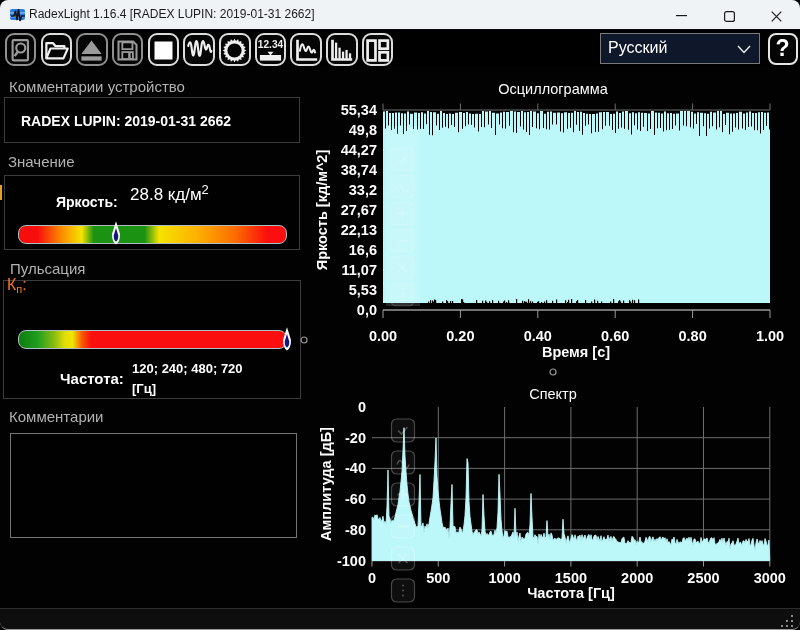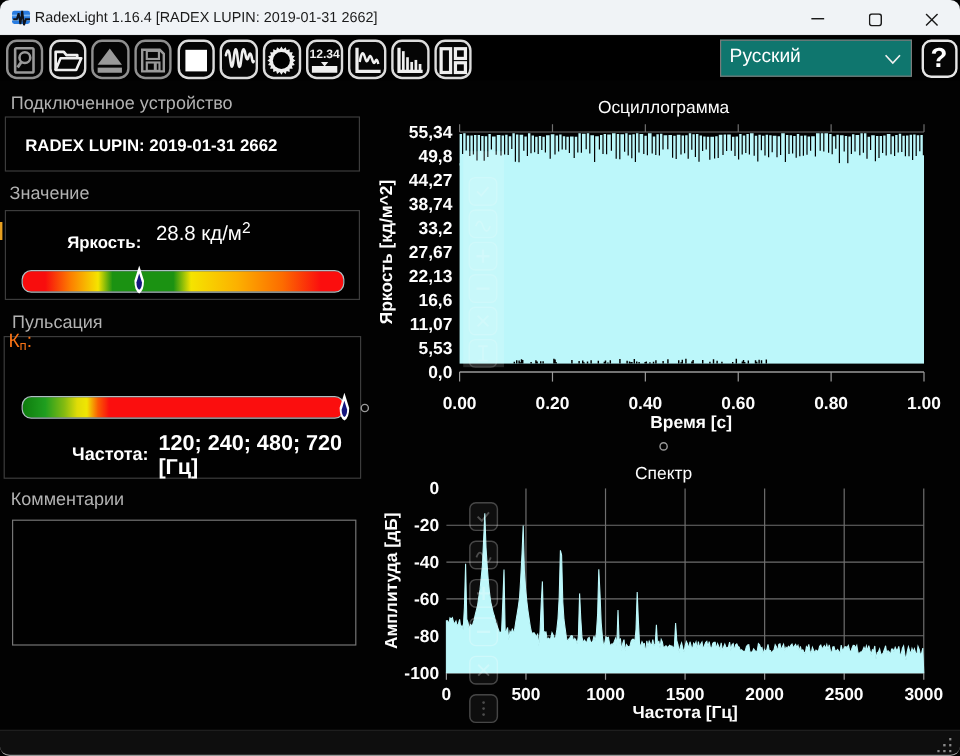--- a/index.html
+++ b/index.html
@@ -6,21 +6,21 @@
   font-family:"Liberation Sans", sans-serif; }
 #win { position:absolute; left:0; top:0; width:800px; height:630px; background:#020202; }
 
 #title { position:absolute; left:0; top:0; width:800px; height:30px; background:#f0f3f6;
   border-radius:8px 8px 0 0; border-bottom:1px solid #0a0a0a; }
 #title .txt { position:absolute; left:29px; top:7px; font-size:12px; color:#1b1b1b; letter-spacing:0px; }
 
 #toolbar { position:absolute; left:0; top:30px; width:800px; height:37px; background:#000; }
 .tbtn { position:absolute; top:3px; width:31.6px; height:33px; border:2.4px solid #dcdcdc;
   border-radius:9px; display:flex; align-items:flex-end; justify-content:center; background:#050505; }
-#combo { position:absolute; left:600px; top:3px; width:160px; height:30.5px; background:#0f766e;
+#combo { position:absolute; left:600px; top:3px; width:160px; height:30.5px; background:#0f172a;
   border:1px solid #7a7a7a; color:#fff; font-size:16px; }
 #combo span { position:absolute; left:7px; top:5px; }
 #combo svg { position:absolute; right:8px; top:11px; }
 #helpb { position:absolute; left:767.5px; top:2.5px; width:30px; height:32px; border:2.4px solid #e6e6e6;
   border-radius:8px; color:#fff; font-size:23px; font-weight:bold; text-align:center; line-height:27px; background:#050505; }
 
 .slabel { position:absolute; color:#b2b2b2; font-size:15px; }
 .box { position:absolute; border:1px solid #3c3c3c; background:#010101; }
 #devtext { position:absolute; left:21px; top:113px; width:272px; text-align:left; color:#fff;
   font-size:14px; font-weight:bold; }
@@ -131,21 +131,21 @@
       </div>
     <div id="combo">
         <span>Русский</span>
         <svg width="14" height="9" viewBox="0 0 14 9">
           <path d="M1 1 L7 7.5 L13 1" fill="none" stroke="#efefef" stroke-width="1.4"></path>
         </svg>
       </div>
     <div id="helpb">?</div>
   </div>
 
-  <div class="slabel" style="left:9px;top:78px">Подключенное устройство</div>
+  <div class="slabel" style="left:9px;top:78px">Комментарии устройство</div>
   <div class="box" style="left:4px;top:97px;width:296px;height:46px"></div>
   <div id="devtext">RADEX LUPIN: 2019-01-31 2662</div>
 
   <div class="slabel" style="left:8px;top:153px">Значение</div>
   <div class="box" style="left:4px;top:175px;width:296px;height:75px"></div>
   <div style="position:absolute;left:56px;top:194px;color:#fff;font-size:14px;font-weight:bold">Яркость:</div>
   <div style="position:absolute;left:130px;top:182px;color:#fff;font-size:17px;font-weight:normal">28.8 кд/м<span style="font-size:13px;vertical-align:6px">2</span></div>
   <div class="gbar" style="left:17.5px;top:224.5px;width:269px;height:19px;
     background:linear-gradient(to right,#f80d0d 7%,#fc8000 15%,#f5e400 23.5%,#1b9212 28%,#1b9212 47%,#f5e400 52.5%,#fcb000 67%,#fc6c00 81%,#fb0e0e 93%)"></div>
   <svg class="drop" style="left:109.7px;top:221px" width="12" height="24" viewBox="0 0 12 24">
@@ -156,21 +156,21 @@
   <div class="slabel" style="left:10px;top:260px">Пульсация</div>
   <div class="box" style="left:3px;top:280px;width:298px;height:119px"></div>
   <div style="position:absolute;left:7px;top:276px;color:#f97316;font-size:16px;font-weight:normal">К<span style="font-size:11px;vertical-align:-3px">п</span>:</div>
   <div class="gbar" style="left:17.5px;top:330px;width:269.5px;height:19px;
     background:linear-gradient(to right,#0e7c0e 0%,#1f9e1f 7%,#85bb11 13%,#e0dc07 17%,#f0e603 20%,#fa5c02 23.5%,#fb0e0e 27%,#fb0e0e 100%)"></div>
   <svg class="drop" style="left:280.5px;top:327px" width="12" height="24" viewBox="0 0 12 24">
 <path d="M6 0.3 L10 13 Q10 21.2 6 23.5 Q2 21.2 2 13 Z" fill="#fff"></path>
 <path d="M6 7 L8.3 14.5 Q8.3 19.3 6 20.5 Q3.7 19.3 3.7 14.5 Z" fill="#15157e"></path>
     </svg>
   <div style="position:absolute;left:60px;top:370px;color:#fff;font-size:15px;font-weight:bold">Частота:</div>
-  <div id="freqs" style="left:132px;top:359px;font-size:18px">120; 240; 480; 720<br>[Гц]</div>
+  <div id="freqs" style="left:132px;top:359px;font-size:13px">120; 240; 480; 720<br>[Гц]</div>
 
   <div class="slabel" style="left:9px;top:408px">Комментарии</div>
   <div class="box" style="left:10px;top:433px;width:287px;height:105px;border-color:#757575"></div>
 
   <svg style="position:absolute;left:299px;top:335px" width="10" height="10" viewBox="0 0 10 10">
       <circle cx="5" cy="5" r="3" fill="none" stroke="#9a9a9a" stroke-width="1.2"></circle>
     </svg>
   <svg style="position:absolute;left:548px;top:367px" width="10" height="10" viewBox="0 0 10 10">
       <circle cx="5" cy="5" r="3" fill="none" stroke="#9a9a9a" stroke-width="1.2"></circle>
     </svg>

